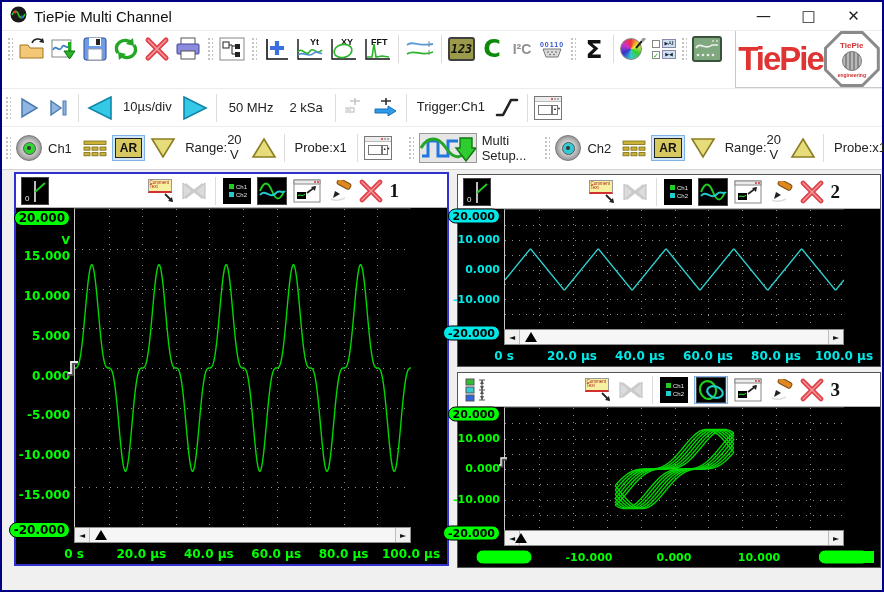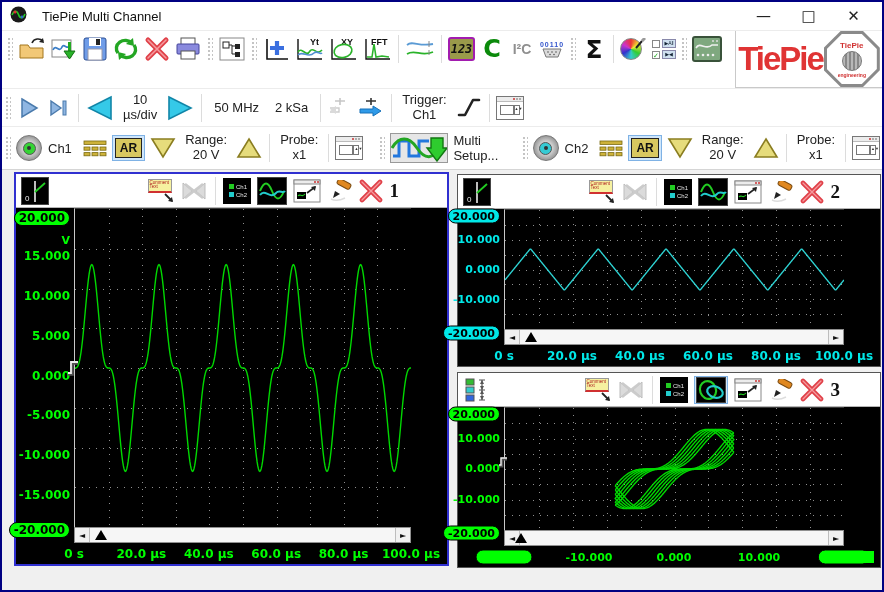--- a/index.html
+++ b/index.html
@@ -1,21 +1,21 @@
 <!DOCTYPE html>
 <html><head>
 <meta charset="utf-8">
 <style>
   *{box-sizing:border-box;margin:0;padding:0}
   html,body{width:884px;height:592px}
   body{font-family:"Liberation Sans",sans-serif;background:#fff;overflow:hidden}
   .window{width:884px;height:592px;border:2px solid #000082;background:#fff;display:flex;flex-direction:column}
   
   .titlebar{height:28px;display:flex;align-items:center;padding:0 6px 0 8px;background:#fff;flex:none}
-  .title-text{font-size:13px;color:#111;margin-left:15px}
+  .title-text{font-size:15px;color:#111;margin-left:7px}
   .win-controls{margin-left:auto;display:flex;align-items:center}
   .winbtn{width:45px;height:26px;display:flex;align-items:center;justify-content:center;font-size:15px;color:#222;font-family:"DejaVu Sans",sans-serif}
   
   .topzone{display:flex;border-top:1px solid #ececec;flex:none}
   .topleft{flex:1;min-width:0}
   .menubar{height:29px;display:flex;align-items:center;font-size:13px;color:#111;padding-left:12px;border-bottom:1px solid #f0f0f0}
   .menu-item{padding:5px 11px;cursor:default}
   .toolbar{display:flex;align-items:center}
   .toolbar1{height:36px;padding-left:2px}
   .grip{width:6px;height:24px;margin:0 3px;background-image:radial-gradient(circle,#c4c4c4 1px,transparent 1.5px);background-size:4px 4px;flex:none}
@@ -24,21 +24,21 @@
   .logo-box{width:147px;flex:none;border-left:1px solid #c9c9c9;border-bottom:1px solid #c9c9c9;display:flex;align-items:center;justify-content:center;gap:1px;background:#fff}
   .logo-word{color:#e03434;font-size:33px;font-weight:bold;letter-spacing:-2px}
   .oct{width:56px;height:56px;background:#8a8a8a;clip-path:polygon(30% 0,70% 0,100% 30%,100% 70%,70% 100%,30% 100%,0 70%,0 30%);position:relative;flex:none}
   .oct-in{position:absolute;inset:3px;background:#fff;clip-path:polygon(30% 0,70% 0,100% 30%,100% 70%,70% 100%,30% 100%,0 70%,0 30%);display:flex;flex-direction:column;align-items:center;justify-content:center}
   .oct-t{color:#d03030;font-size:8px;font-weight:bold}
   .oct-b{color:#d03030;font-size:5px;font-weight:bold}
   .globe{width:20px;height:20px;border-radius:50%;background:repeating-linear-gradient(90deg,#b8b8b8 0 2px,#888 2px 4px);border:1px solid #777;margin:1px 0}
   
   .toolbar2{height:38px;border-top:1px solid #ececec;font-size:13px;color:#222}
   .toolbar3{height:44px;border-top:1px solid #ececec;border-bottom:1px solid #d5d5d5;font-size:13px;color:#222}
-  .vblock{display:flex;flex-direction:column;align-items:center;justify-content:center;line-height:1.15;padding:0 6px;text-align:center}
+  .vblock{display:flex;flex-direction:row;align-items:center;justify-content:center;line-height:1.15;padding:0 6px;text-align:center}
   .hlabel{padding:0 8px}
   
   .main{flex:1;background:#f0f0f0;position:relative;min-height:0}
   .panel{position:absolute;background:#000;display:flex;flex-direction:column}
   #p1{left:12px;top:2px;width:435px;height:394px;border:2px solid #3030d0}
   #p2{left:455px;top:4px;width:424px;height:193px;border:1px solid #555}
   #p3{left:455px;top:202px;width:424px;height:196px;border:1px solid #555}
   .phead{height:34px;background:#fff;border-bottom:1px solid #b5b5b5;display:flex;align-items:center;padding:0 2px;flex:none}
   .spacer{flex:1}
   .hicon{height:28px;display:flex;align-items:center;justify-content:center;margin:0 3px;flex:none;position:relative}
@@ -74,21 +74,21 @@
   .sarrow.r{border-left:1px solid #bdbdbd}
   .sthumb{flex:1;background:#f6f6f6}
   .smark{position:absolute;left:20px;bottom:2px;width:0;height:0;border-left:6px solid transparent;border-right:6px solid transparent;border-bottom:10px solid #000}
   .xstrip{position:absolute;left:0;right:0;bottom:0;height:21px;background:#000}
   .xlabels{position:absolute;left:var(--ax);right:var(--rm);top:0;bottom:0}
   .xlab{position:absolute;top:50%;transform:translate(-50%,-50%);color:var(--acc);font-weight:bold;font-size:12px;font-family:"DejaVu Sans",sans-serif;white-space:nowrap}
   #p3 .xlab{font-size:11px}
   .xend-sq{position:absolute;right:6px;top:50%;transform:translateY(-50%);width:12px;height:12px;background:var(--acc)}
   .trig{position:absolute;z-index:3}
   
-  .ic-123{width:27px;height:24px;background:#9a9a4a;border:2px solid #a21caf;border-radius:3px;display:flex;align-items:center;justify-content:center;font-family:"DejaVu Sans Mono",monospace;font-weight:bold;font-size:12px;color:#101010;font-style:italic}
+  .ic-123{width:27px;height:24px;background:#9a9a4a;border:2px solid #404040;border-radius:3px;display:flex;align-items:center;justify-content:center;font-family:"DejaVu Sans Mono",monospace;font-weight:bold;font-size:12px;color:#101010;font-style:italic}
   .ic-C{color:#0b8a0b;font-size:24px;font-weight:900;line-height:1;font-family:"DejaVu Sans",sans-serif}
   .ic-i2c{color:#8f8f8f;font-weight:bold;font-size:14px}
   .ic-sigma{font-size:25px;font-weight:bold;color:#111;font-family:"DejaVu Sans",sans-serif;line-height:1}
   .ic-serial{display:flex;flex-direction:column;align-items:center;line-height:1}
   .ser-bits{color:#3355cc;font-size:7px;font-weight:bold;letter-spacing:1px}
   .ic-instr{width:30px;height:26px;background:#7fa87f;border:2px solid #39523a;border-radius:3px;position:relative}
   .ic-colors{width:22px;height:22px;border-radius:50%;background:conic-gradient(#e33,#ee3,#3c3,#3cc,#33c,#c3c,#e33);border:1px solid #888}
   .chk-col{display:flex;flex-direction:column;gap:2px;margin-left:2px}
   .chk-row{display:flex;align-items:center;gap:2px}
   .chk{width:8px;height:8px;border:1px solid #888;background:#fff;font-size:7px;line-height:8px;color:#2a2;text-align:center}

